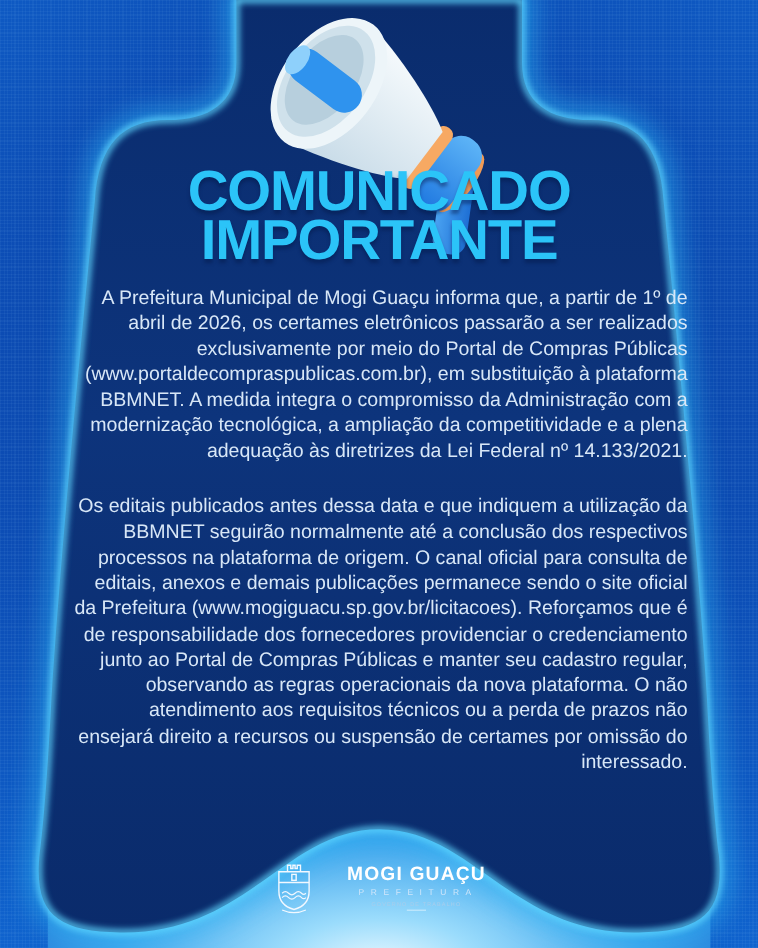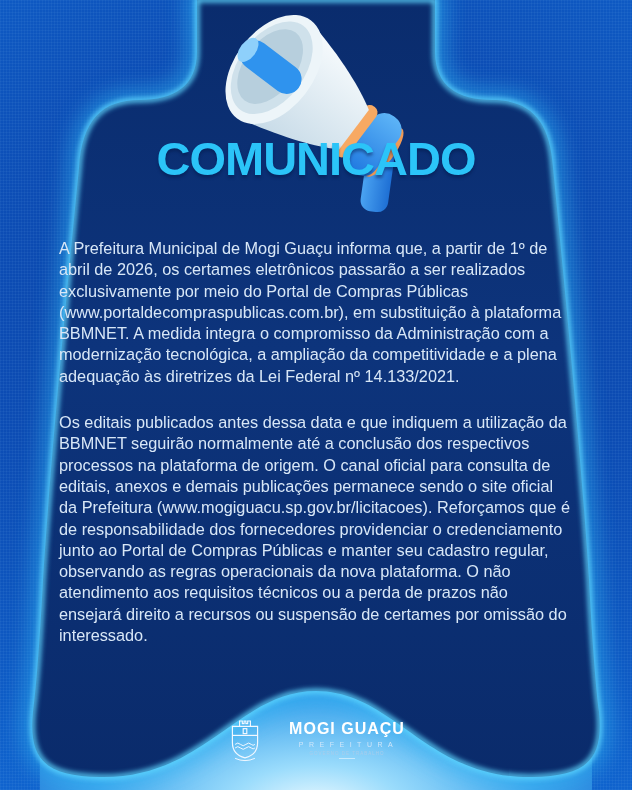--- a/index.html
+++ b/index.html
@@ -19,21 +19,21 @@
           #eaf9ff 0%, #9bdcfc 16%, #3ea4ec 42%, #1565cd 70%, rgba(13,82,189,0) 100%);}
 
   .silhouette{position:absolute;inset:0;z-index:2;}
 
   .megaphone{position:absolute;left:218px;top:4px;width:198px;height:213px;z-index:5;}
 
   .title{position:absolute;top:138px;left:0;right:0;z-index:6;text-align:center;
          color:var(--accent-cyan,#2bc4f8);font-weight:700;font-size:47px;line-height:41px;
          letter-spacing:-1px;text-shadow:0 3px 3px rgba(5,25,70,.45);}
 
-  .content{position:absolute;top:238px;left:0;right:0;z-index:4;text-align:left;
+  .content{position:absolute;top:238px;left:0;right:0;z-index:4;text-align:right;
            color:var(--body-text,#d8e7f7);font-size:16.3px;line-height:21.3px;}
   .content p{width:514px;margin:0 auto;}
   .content p + p{margin-top:25px;}
 
   .footer{position:absolute;top:716px;left:0;right:0;z-index:4;
           display:flex;align-items:center;justify-content:center;gap:26px;}
   .crest{width:36px;height:46px;}
   .logo-text{text-align:center;color:#fff;}
   .city{font-size:16px;font-weight:700;letter-spacing:1px;white-space:nowrap;}
   .org{font-size:7px;letter-spacing:5.5px;color:#cfe6fa;margin-top:3px;padding-left:3px;}
@@ -96,20 +96,21 @@
       <ellipse cx="47" cy="95" rx="40" ry="62" fill="#edf5f9"></ellipse>
       <ellipse cx="44" cy="95" rx="33" ry="53" fill="#cfe1eb"></ellipse>
       <ellipse cx="42" cy="95" rx="26" ry="43" fill="#b7cfdd"></ellipse>
       <rect x="8" y="80" width="70" height="30" rx="15" fill="#2f93ee"></rect>
       <ellipse cx="14" cy="95" rx="8" ry="14" fill="#8ed0fb"></ellipse>
     </g>
   </svg>
 
   <header class="title">
     <div>COMUNICADO</div>
+    <div>IMPORTANTE</div>
   </header>
 
   <main class="content">
     <p>A Prefeitura Municipal de Mogi Guaçu informa que, a partir de 1º de abril de 2026, os certames eletrônicos passarão a ser realizados exclusivamente por meio do Portal de Compras Públicas (www.portaldecompraspublicas.com.br), em substituição à plataforma BBMNET. A medida integra o compromisso da Administração com a modernização tecnológica, a ampliação da competitividade e a plena adequação às diretrizes da Lei Federal nº 14.133/2021.</p>
     <p>Os editais publicados antes dessa data e que indiquem a utilização da BBMNET seguirão normalmente até a conclusão dos respectivos processos na plataforma de origem. O canal oficial para consulta de editais, anexos e demais publicações permanece sendo o site oficial da Prefeitura (www.mogiguacu.sp.gov.br/licitacoes). Reforçamos que é de responsabilidade dos fornecedores providenciar o credenciamento junto ao Portal de Compras Públicas e manter seu cadastro regular, observando as regras operacionais da nova plataforma. O não atendimento aos requisitos técnicos ou a perda de prazos não ensejará direito a recursos ou suspensão de certames por omissão do interessado.</p>
   </main>
 
   <footer class="footer">
     <svg class="crest" viewBox="0 0 40 48" fill="none" stroke="#f2f8ff" stroke-width="1.3">
       <path d="M14 10 V4 H17 V7 H19 V4 H21 V7 H23 V4 H26 V10"></path>

